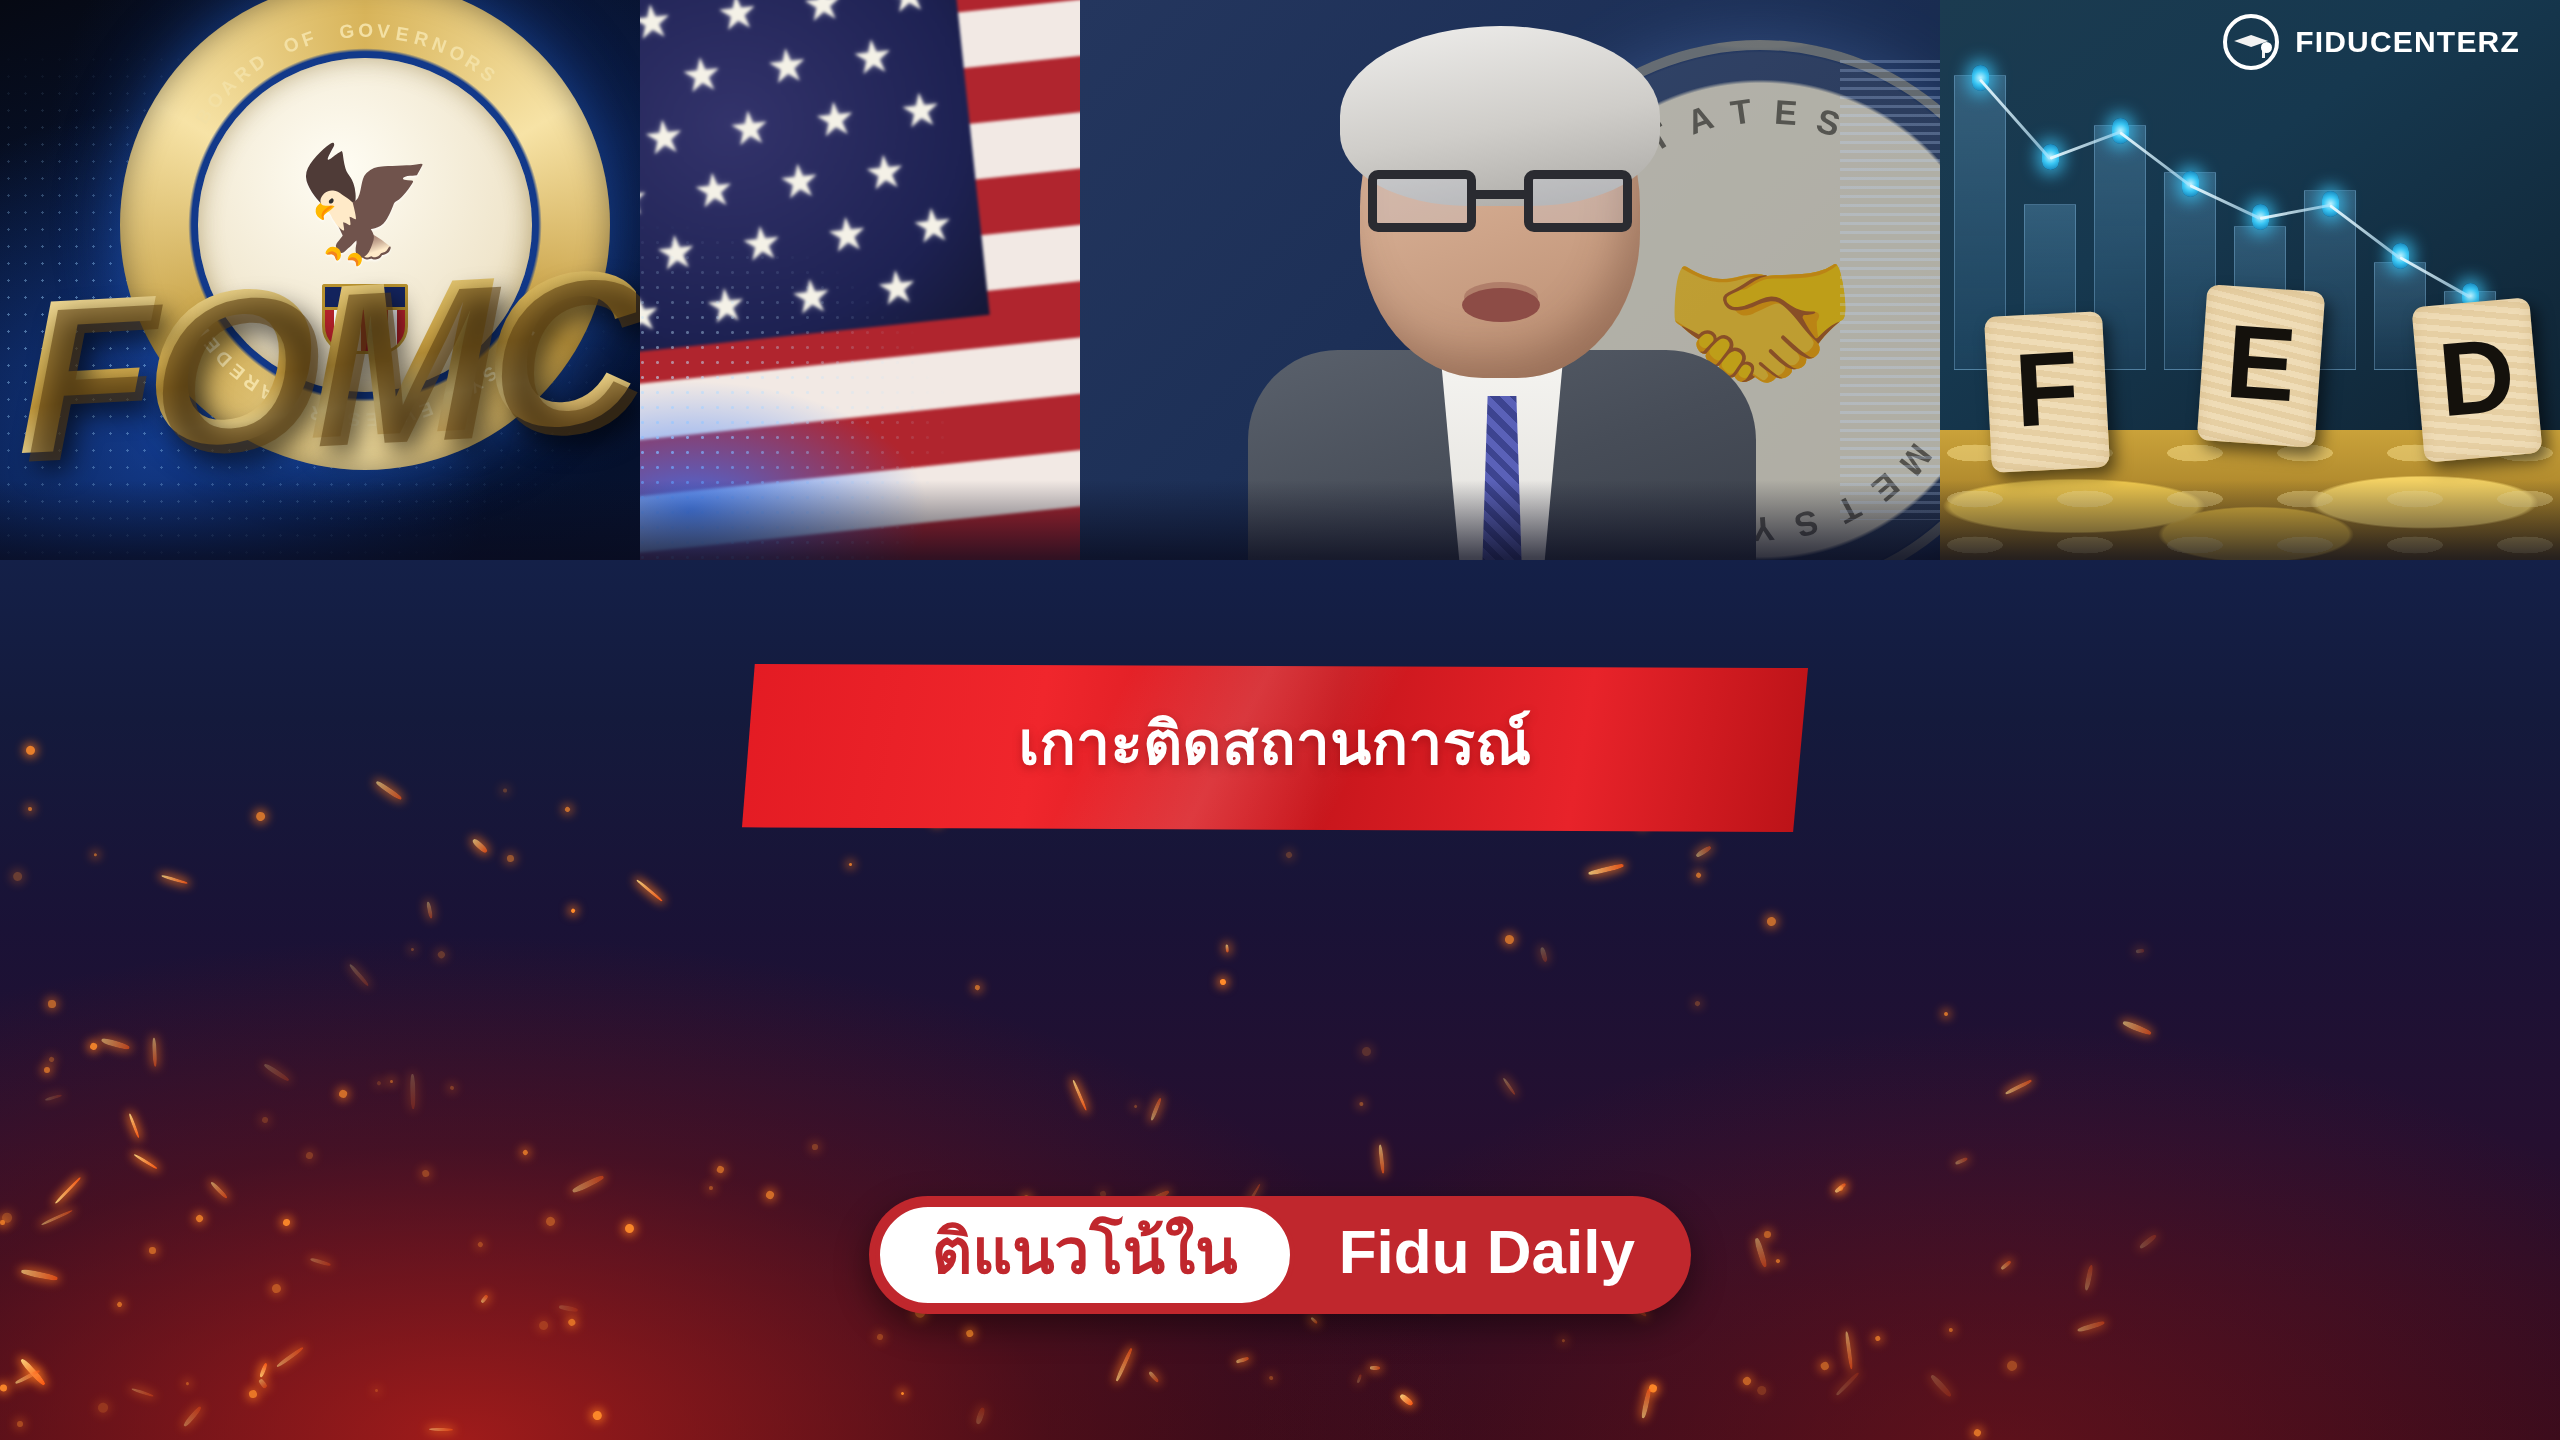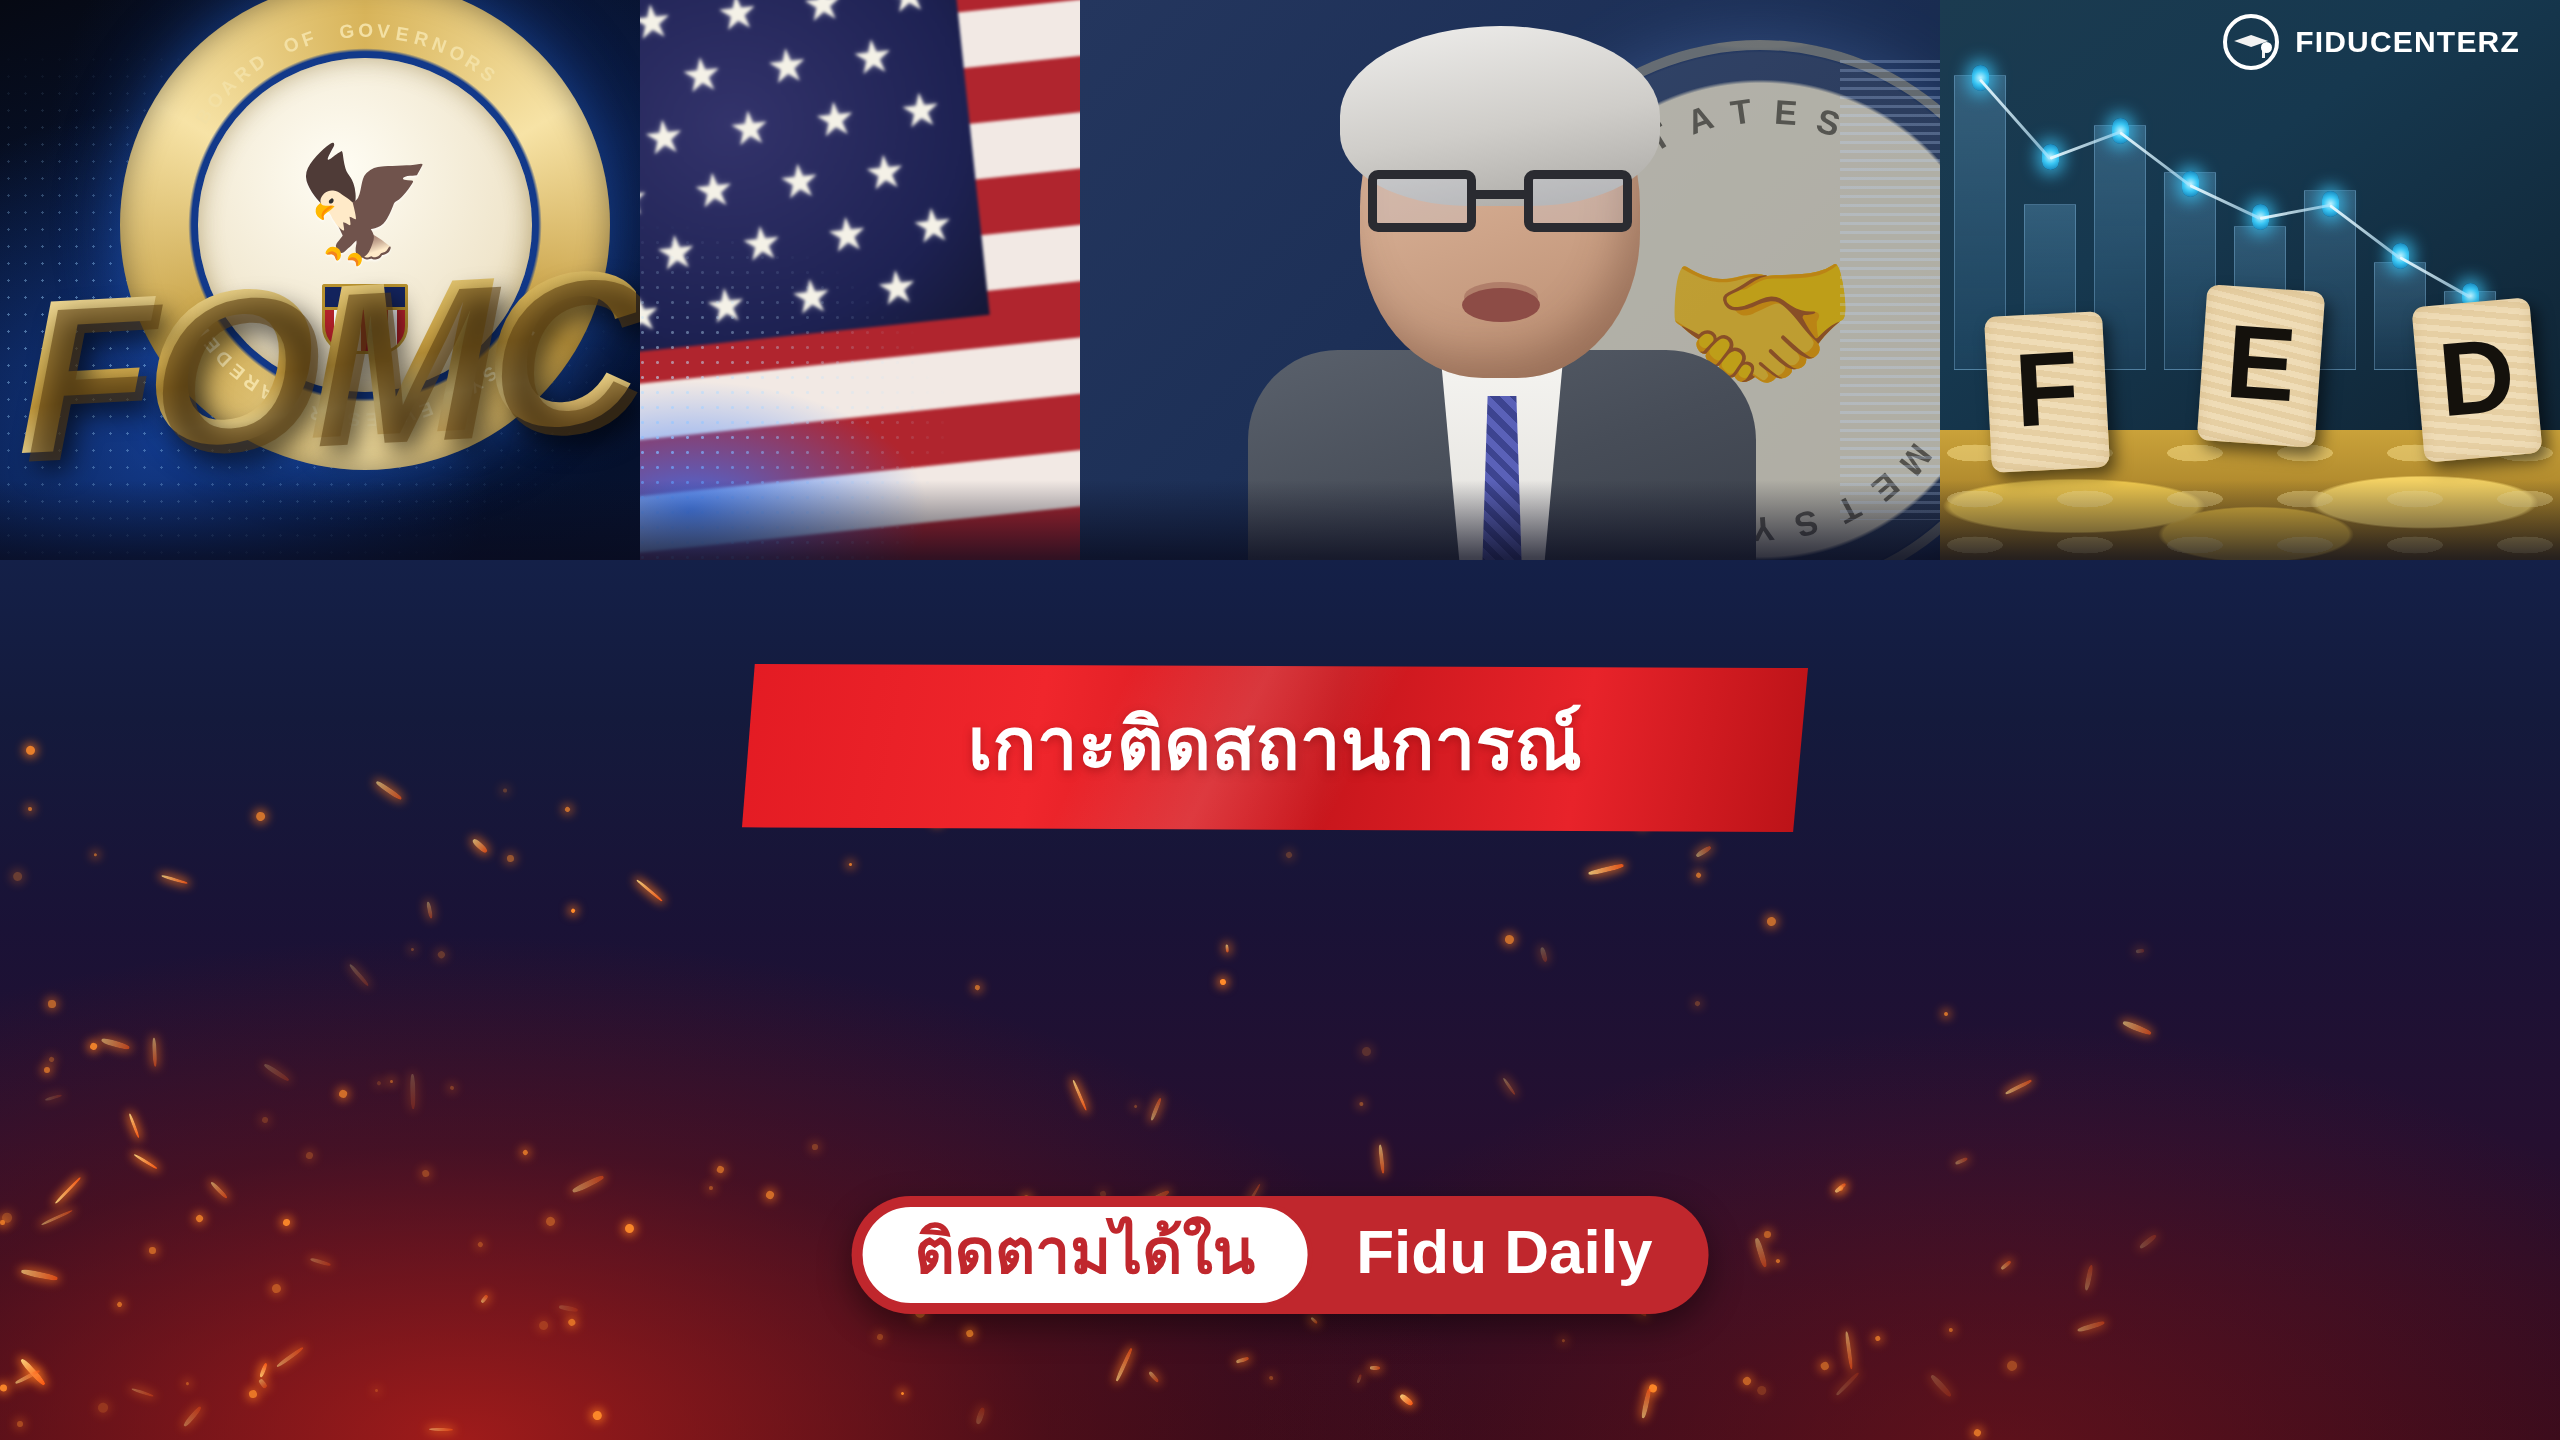--- a/index.html
+++ b/index.html
@@ -133,21 +133,21 @@
   .ember.streak { border-radius:40%; background:linear-gradient(90deg,#ffd27a,#ff5a12); }
 
   
   .red-banner { position:absolute; left:742px; top:664px; width:1066px; height:168px;
     background:linear-gradient(100deg,#e31b23 0%,#f0262c 28%,#c8161c 55%,#e8232a 78%,#b91217 100%);
     clip-path:polygon(1.2% 0%, 100% 2.4%, 98.6% 100%, 0% 97.2%);
     box-shadow:0 16px 48px rgba(210,20,25,.45); display:flex; align-items:center; justify-content:center; }
   .red-banner::before { content:""; position:absolute; inset:0;
     background:linear-gradient(118deg, rgba(255,255,255,0) 34%, rgba(255,255,255,.13) 46%, rgba(255,255,255,0) 58%);
     clip-path:inherit; }
-  .red-banner-text { position:relative; color:#fff; font-size:72px; font-weight:700; letter-spacing:.5px;
+  .red-banner-text { position:relative; color:#fff; font-size:60px; font-weight:700; letter-spacing:.5px;
     line-height:1; transform:translateY(-4px); text-shadow:0 3px 10px rgba(90,0,0,.35); }
 
   
   .headline-gold { position:absolute; left:0; top:895px; width:2560px; text-align:center;
     color:#efcd7f; font-size:92px; font-weight:700; letter-spacing:0px; line-height:1.1;
     text-shadow:0 4px 16px rgba(0,0,0,.6); }
   .headline-white { position:absolute; left:0; top:1015px; width:2560px; text-align:center;
     color:#ffffff; font-size:88px; font-weight:700; line-height:1.1;
     text-shadow:0 4px 16px rgba(0,0,0,.6); }
 
@@ -489,21 +489,21 @@
       </div>
   </div>
 
   <div class="red-banner">
     <div class="red-banner-text">เกาะติดสถานการณ์</div>
   </div>
 
 
   <div class="pill">
     <div class="pill-left">
-      <span>ติดตามได้ใน</span>
+      <span>ติแนวโน้ใน</span>
     </div>
     <div class="pill-right">
       <span>Fidu Daily</span>
     </div>
   </div>
 
   <div class="logo">
     <div class="logo-mark">
       <div class="cap"></div>
         <div class="tassel"></div>

